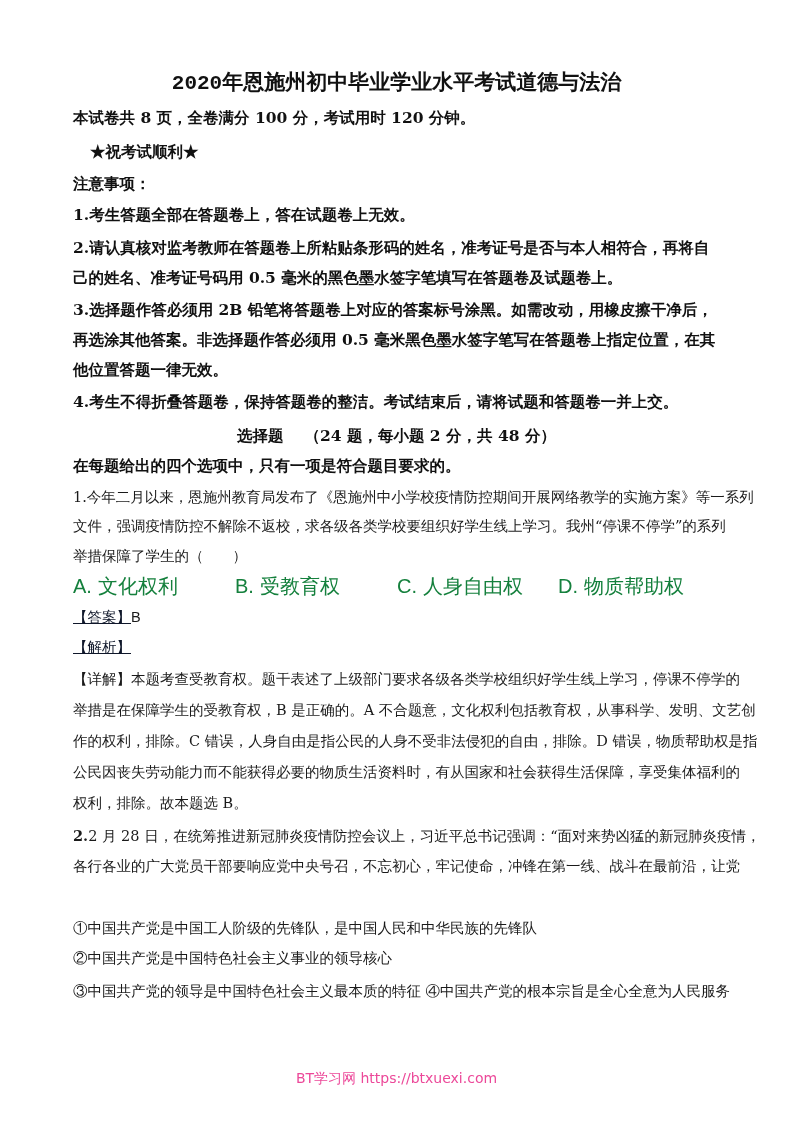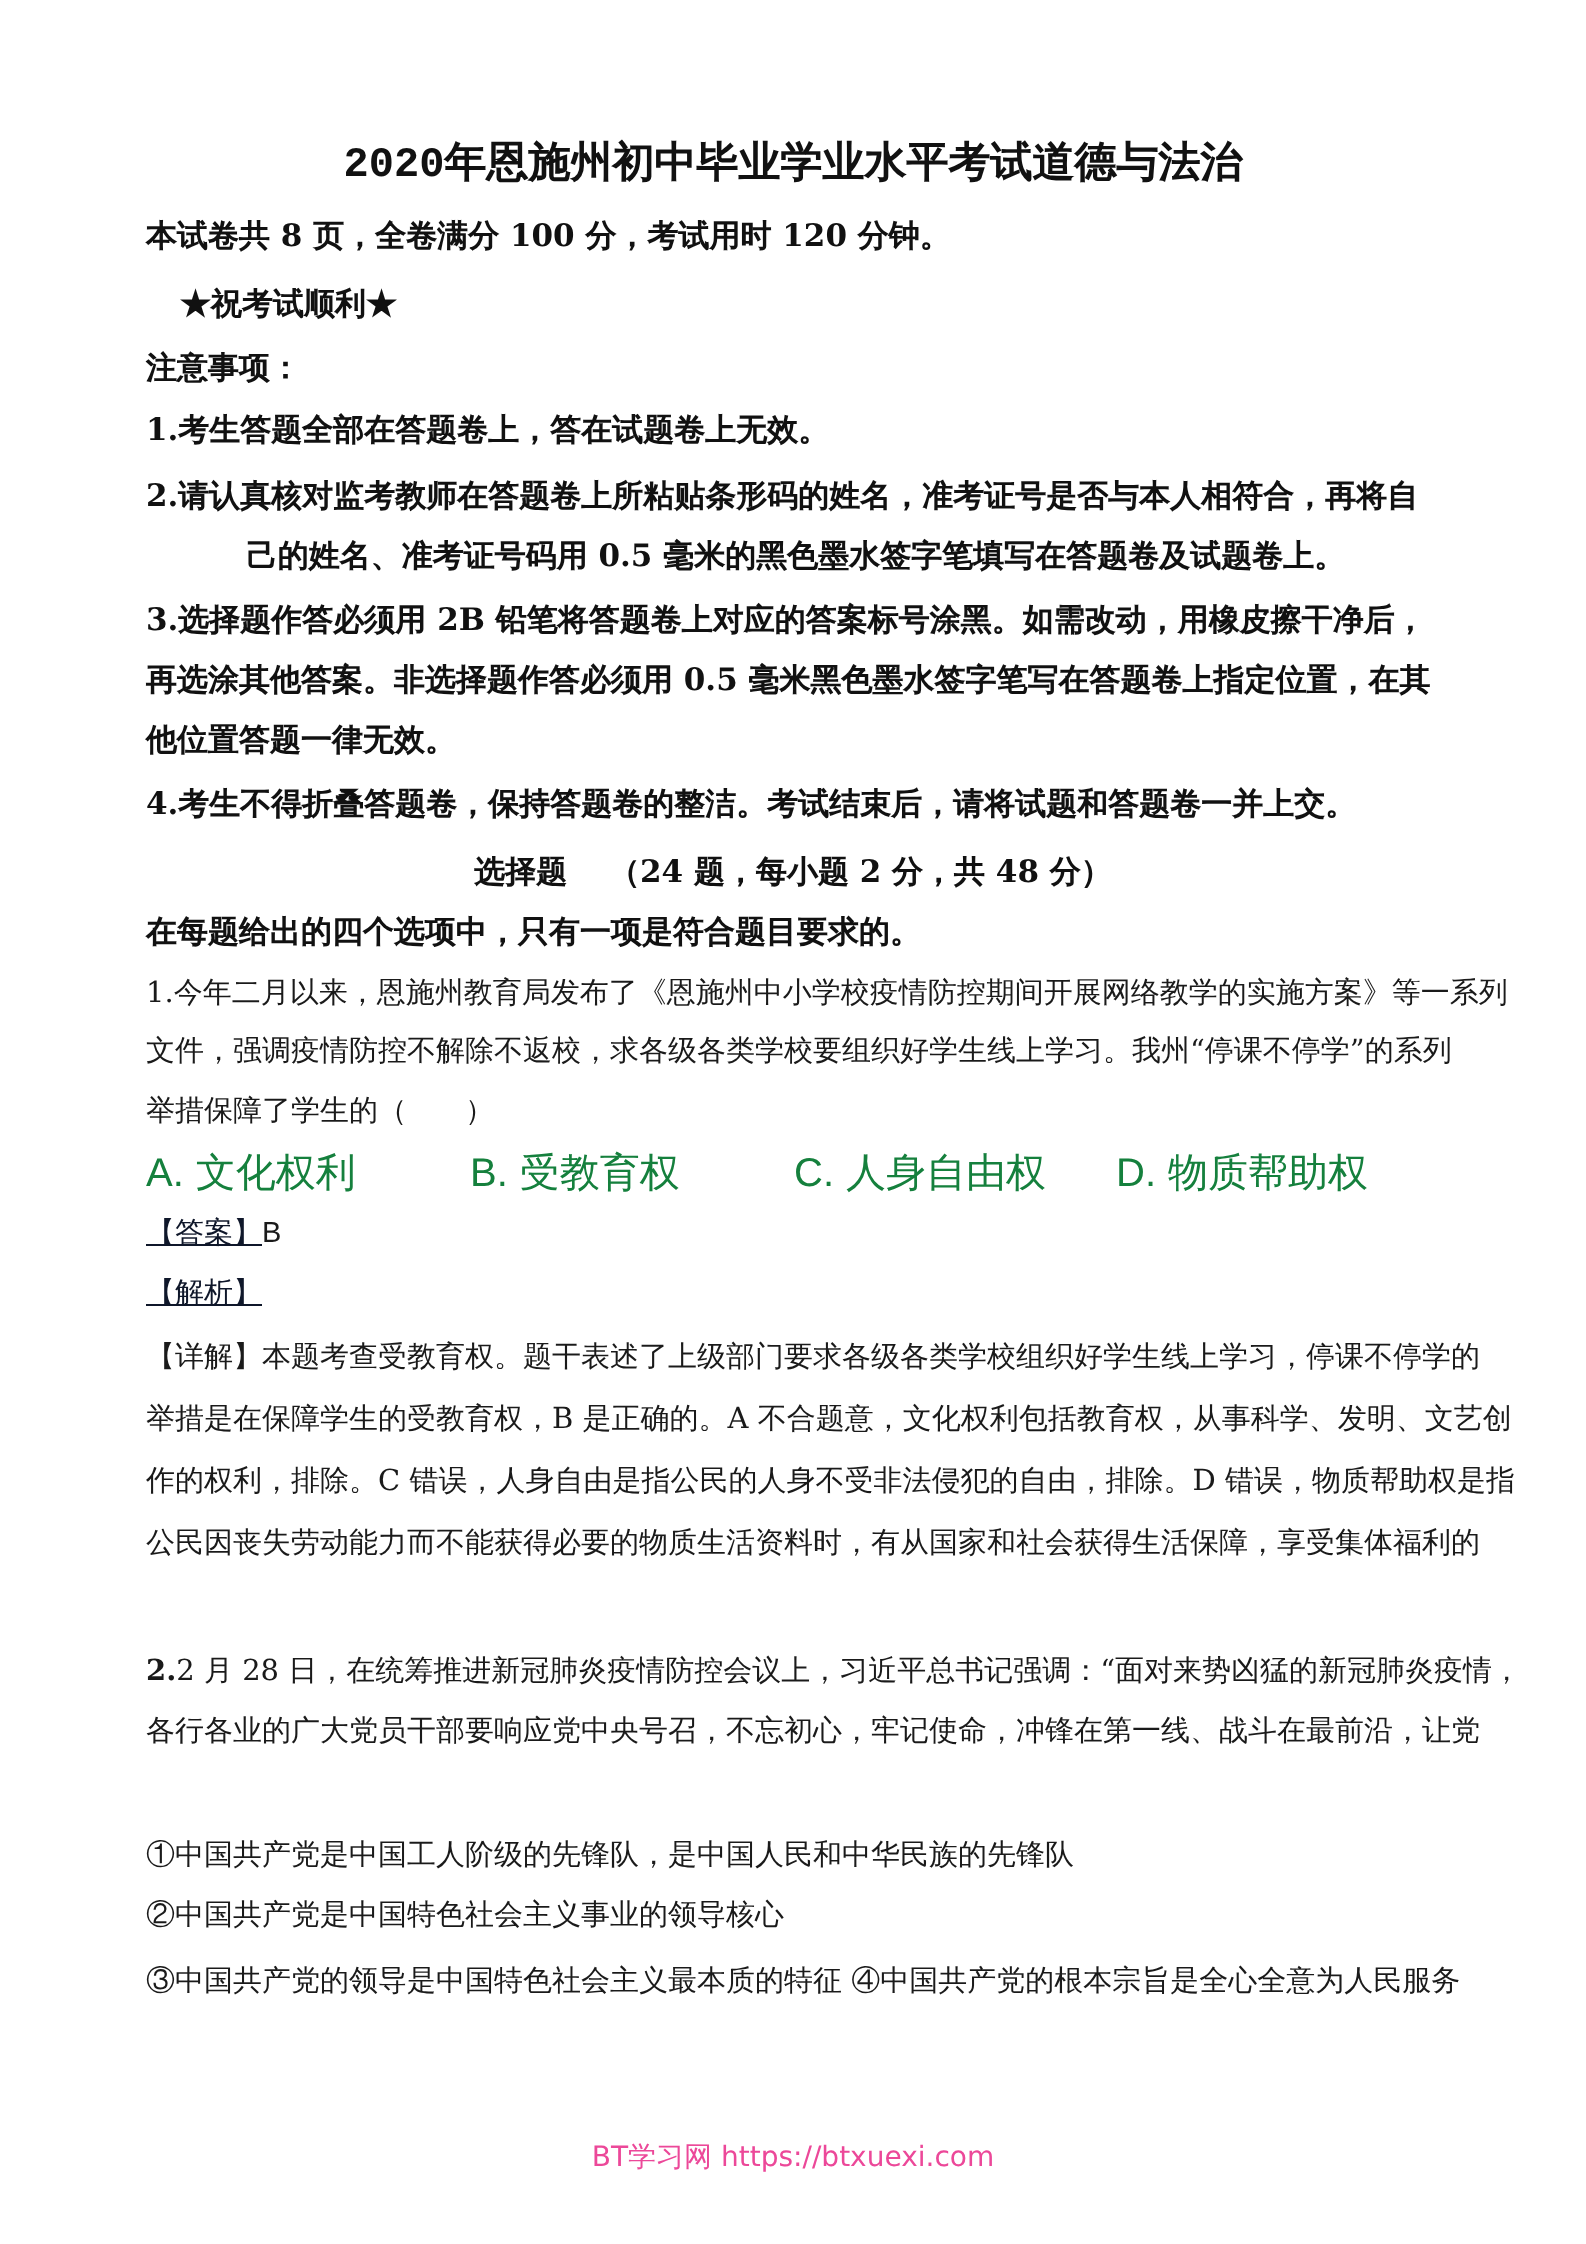--- a/index.html
+++ b/index.html
@@ -22,21 +22,21 @@
 <div class="page">
 
   <div class="title">2020年恩施州初中毕业学业水平考试道德与法治</div>
 
   <div class="line bold" style="top:108px;">本试卷共 8 页，全卷满分 100 分，考试用时 120 分钟。</div>
   <div class="line bold" style="top:142px;margin-left:17px;">★祝考试顺利★</div>
   <div class="line bold" style="top:174px;">注意事项：</div>
 
   <div class="line bold" style="top:205px;">1.考生答题全部在答题卷上，答在试题卷上无效。</div>
   <div class="line bold" style="top:238px;">2.请认真核对监考教师在答题卷上所粘贴条形码的姓名，准考证号是否与本人相符合，再将自</div>
-  <div class="line bold" style="top:268px;text-align:center;">己的姓名、准考证号码用 0.5 毫米的黑色墨水签字笔填写在答题卷及试题卷上。</div>
+  <div class="line bold" style="top:268px;">己的姓名、准考证号码用 0.5 毫米的黑色墨水签字笔填写在答题卷及试题卷上。</div>
   <div class="line bold" style="top:300px;">3.选择题作答必须用 2B 铅笔将答题卷上对应的答案标号涂黑。如需改动，用橡皮擦干净后，</div>
   <div class="line bold" style="top:330px;">再选涂其他答案。非选择题作答必须用 0.5 毫米黑色墨水签字笔写在答题卷上指定位置，在其</div>
   <div class="line bold" style="top:360px;">他位置答题一律无效。</div>
   <div class="line bold" style="top:392px;">4.考生不得折叠答题卷，保持答题卷的整洁。考试结束后，请将试题和答题卷一并上交。</div>
 
   <div class="line bold center" style="top:426px;">选择题　 （24 题，每小题 2 分，共 48 分）</div>
   <div class="line bold" style="top:456px;">在每题给出的四个选项中，只有一项是符合题目要求的。</div>
 
   <div class="line light" style="top:487px;">1.今年二月以来，恩施州教育局发布了《恩施州中小学校疫情防控期间开展网络教学的实施方案》等一系列</div>
   <div class="line light" style="top:516px;">文件，强调疫情防控不解除不返校，求各级各类学校要组织好学生线上学习。我州“停课不停学”的系列</div>
@@ -61,20 +61,21 @@
   <div class="line light" style="top:637px;">
     <span class="tag">【解析】</span>
   </div>
 
   <div class="line light" style="top:669px;">
     <span>【详解】</span><span>本题考查受教育权。题干表述了上级部门要求各级各类学校组织好学生线上学习，停课不停学的</span>
   </div>
   <div class="line light" style="top:700px;">举措是在保障学生的受教育权，B 是正确的。A 不合题意，文化权利包括教育权，从事科学、发明、文艺创</div>
   <div class="line light" style="top:731px;">作的权利，排除。C 错误，人身自由是指公民的人身不受非法侵犯的自由，排除。D 错误，物质帮助权是指</div>
   <div class="line light" style="top:762px;">公民因丧失劳动能力而不能获得必要的物质生活资料时，有从国家和社会获得生活保障，享受集体福利的</div>
+  <div class="line light" style="top:793px;">权利，排除。故本题选 B。</div>
 
   <div class="line light" style="top:826px;">
     <span class="bold">2.</span><span>2 月 28 日，在统筹推进新冠肺炎疫情防控会议上，习近平总书记强调：“面对来势凶猛的新冠肺炎疫情，</span>
   </div>
   <div class="line light" style="top:856px;">各行各业的广大党员干部要响应党中央号召，不忘初心，牢记使命，冲锋在第一线、战斗在最前沿，让党</div>
 
   <div class="line light" style="top:918px;">①中国共产党是中国工人阶级的先锋队，是中国人民和中华民族的先锋队</div>
   <div class="line light" style="top:948px;">②中国共产党是中国特色社会主义事业的领导核心</div>
   <div class="line light" style="top:981px;">③中国共产党的领导是中国特色社会主义最本质的特征 ④中国共产党的根本宗旨是全心全意为人民服务</div>
 

